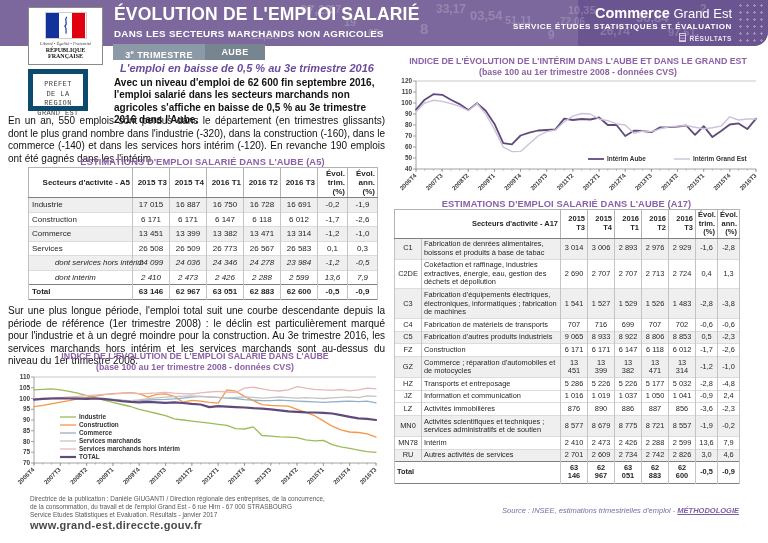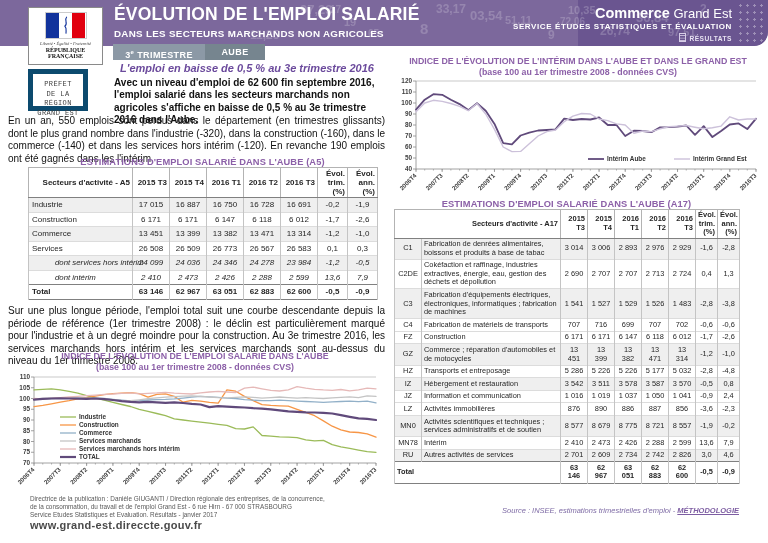--- a/index.html
+++ b/index.html
@@ -536,20 +536,31 @@
           <td class="code">C4</td>
           <td class="rowlab">Fabrication de matériels de transports</td>
           <td class="num">707</td>
           <td class="num">716</td>
           <td class="num">699</td>
           <td class="num">707</td>
           <td class="num">702</td>
           <td class="num">-0,6</td>
           <td class="num">-0,6</td>
         </tr>
+        <tr class=" shaded">
+          <td class="code">C5</td>
+          <td class="rowlab">Fabrication d'autres produits industriels</td>
+          <td class="num">9 065</td>
+          <td class="num">8 933</td>
+          <td class="num">8 922</td>
+          <td class="num">8 806</td>
+          <td class="num">8 853</td>
+          <td class="num">0,5</td>
+          <td class="num">-2,3</td>
+        </tr>
         <tr class="">
           <td class="code">FZ</td>
           <td class="rowlab">Construction</td>
           <td class="num">6 171</td>
           <td class="num">6 171</td>
           <td class="num">6 147</td>
           <td class="num">6 118</td>
           <td class="num">6 012</td>
           <td class="num">-1,7</td>
           <td class="num">-2,6</td>
@@ -569,31 +580,20 @@
           <td class="code">HZ</td>
           <td class="rowlab">Transports et entreposage</td>
           <td class="num">5 286</td>
           <td class="num">5 226</td>
           <td class="num">5 226</td>
           <td class="num">5 177</td>
           <td class="num">5 032</td>
           <td class="num">-2,8</td>
           <td class="num">-4,8</td>
         </tr>
-        <tr class=" shaded">
-          <td class="code">IZ</td>
-          <td class="rowlab">Hébergement et restauration</td>
-          <td class="num">3 542</td>
-          <td class="num">3 511</td>
-          <td class="num">3 578</td>
-          <td class="num">3 587</td>
-          <td class="num">3 570</td>
-          <td class="num">-0,5</td>
-          <td class="num">0,8</td>
-        </tr>
         <tr class="">
           <td class="code">JZ</td>
           <td class="rowlab">Information et communication</td>
           <td class="num">1 016</td>
           <td class="num">1 019</td>
           <td class="num">1 037</td>
           <td class="num">1 050</td>
           <td class="num">1 041</td>
           <td class="num">-0,9</td>
           <td class="num">2,4</td>

